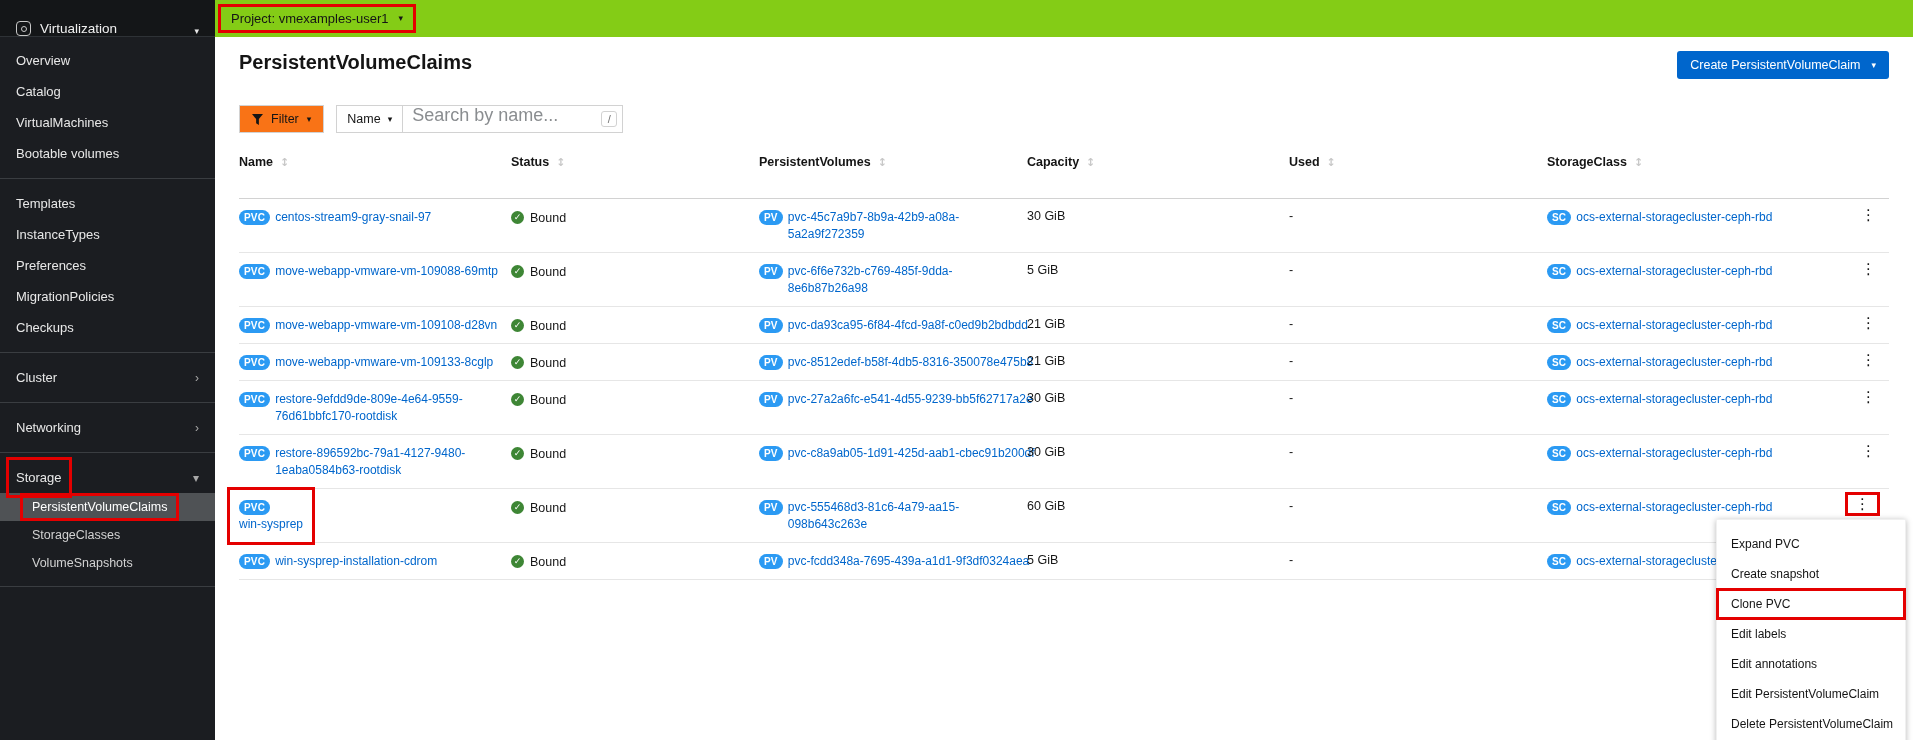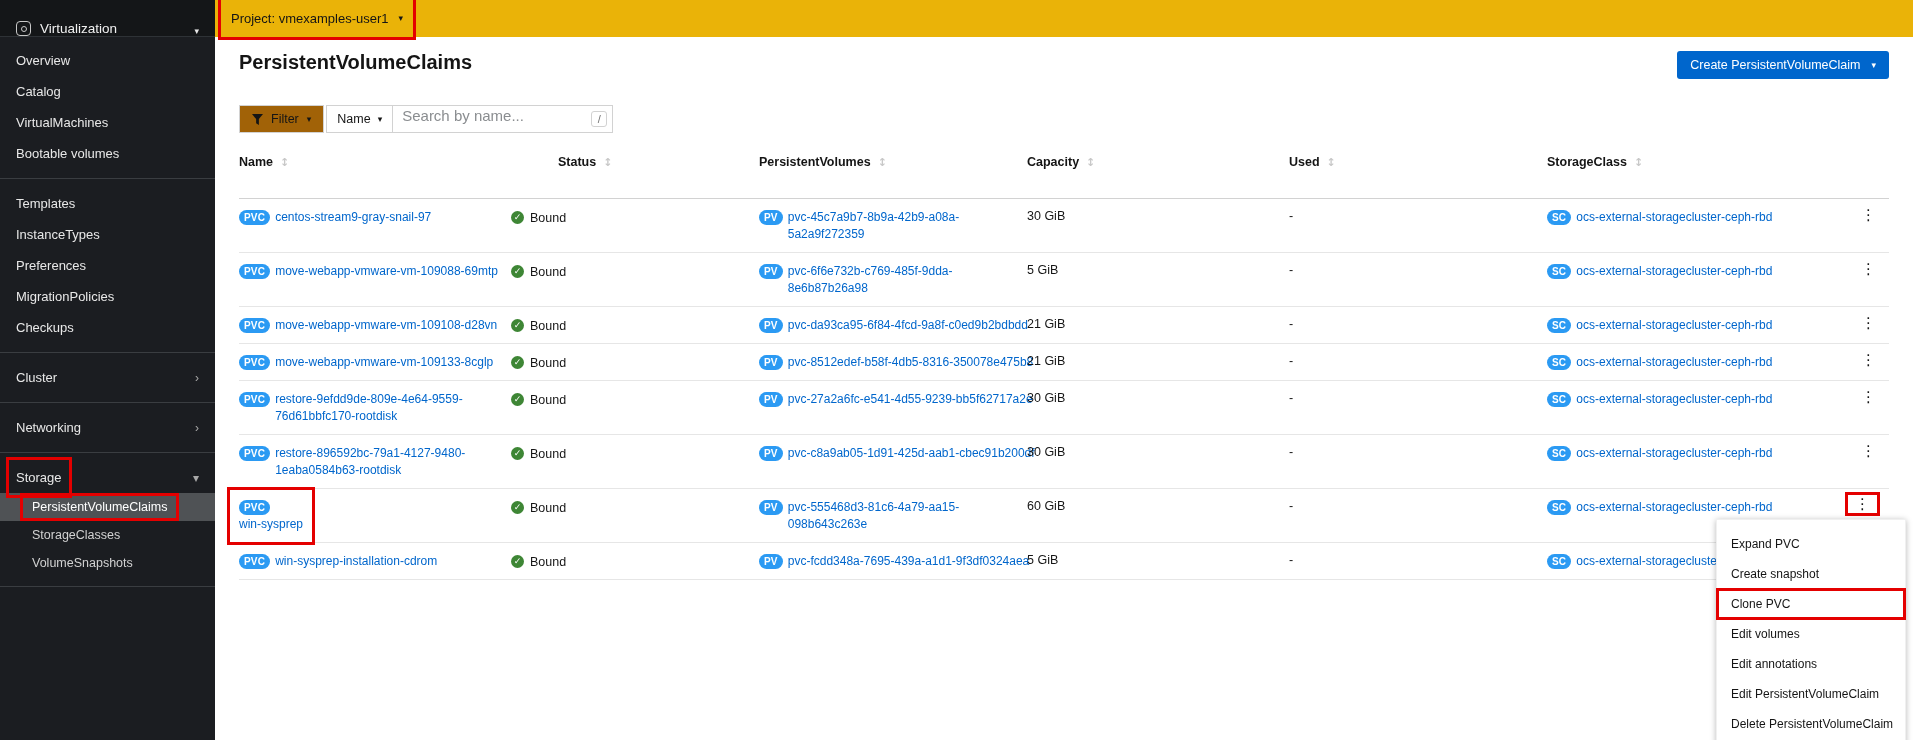--- a/index.html
+++ b/index.html
@@ -27,39 +27,39 @@
   .nav-divider{height:1px;background:#3a3d41;margin:9px 0;}
   .chev{color:#a8a8a8;font-size:12px;line-height:1;}
 
   
   .caret{font-size:9px;line-height:1;color:#e8e8e8;}
   .caret.dark{color:#151515;}
   .caret.white{color:#fff;}
 
   
   .main{flex:1;display:flex;flex-direction:column;position:relative;}
-  .topbar{height:37px;display:flex;padding-left:6px;background:#eab308;}
+  .topbar{height:37px;display:flex;align-items:center;padding-left:6px;background:#84cc16;}
   .project-selector{display:inline-flex;align-items:center;gap:10px;padding:4px 10px;font-size:13px;cursor:pointer;}
   .content{padding:0 24px;flex:1;}
   .page-head{display:flex;align-items:flex-start;justify-content:space-between;margin-top:14px;}
   h1{font-size:20px;font-weight:700;color:#151515;}
   .create-btn{background:var(--accent-blue);color:#fff;border:none;border-radius:3px;
     font-family:inherit;font-size:12.5px;padding:7px 13px;display:inline-flex;align-items:center;gap:11px;cursor:pointer;}
 
   
   .toolbar{display:flex;align-items:center;margin-top:26px;}
-  .filter-btn{background:#a16207;border:1px solid #d2d2d2;font-family:inherit;font-size:12.5px;color:#151515;
-    padding:5px 12px;display:inline-flex;align-items:center;gap:8px;margin-right:2px;cursor:pointer;height:28px;}
+  .filter-btn{background:#f97316;border:1px solid #d2d2d2;font-family:inherit;font-size:12.5px;color:#151515;
+    padding:5px 12px;display:inline-flex;align-items:center;gap:8px;margin-right:12px;cursor:pointer;height:28px;}
   .filter-btn svg{fill:#151515;}
   .input-group{display:flex;align-items:stretch;}
   .name-select{background:#fff;border:1px solid #d2d2d2;font-family:inherit;font-size:12.5px;color:#151515;
     padding:5px 10px;display:inline-flex;align-items:center;gap:7px;cursor:pointer;height:28px;}
   .search-wrap{position:relative;}
   .search-input{width:220px;height:28px;border:1px solid #d2d2d2;border-left:none;font-family:inherit;
-    font-size:15px;padding:0 26px 8px 9px;color:#151515;outline:none;}
+    font-size:18px;padding:0 26px 8px 9px;color:#151515;outline:none;}
   .search-input::placeholder{color:#8a8d90;}
   .kbd{position:absolute;right:6px;top:6px;width:16px;height:16px;border:1px solid #d2d2d2;border-radius:3px;
     font-size:11px;color:#737373;display:flex;align-items:center;justify-content:center;}
 
   
   .table{margin-top:22px;}
   .trow{display:grid;grid-template-columns:272px 248px 268px 262px 258px 300px 1fr;align-items:start;}
   .thead{padding-bottom:9px;border-bottom:1px solid #d2d2d2;}
   .th{font-size:12.5px;font-weight:700;color:#151515;display:inline-flex;align-items:center;gap:7px;cursor:pointer;}
   .sort{color:#c8c8c8;font-size:11px;font-family:"DejaVu Sans",sans-serif;}
@@ -197,21 +197,21 @@
           </div>
         </div>
       </div>
 
       <div class="table">
         <div class="trow thead" id="table-head">
             <div class="cell" style="min-height: 0px; padding: 0px;"><span class="th">
                 <span>Name</span>
                 <span class="sort">↕</span>
               </span></div>
-            <div class="cell" style="min-height: 0px; padding: 0px; margin-left: 47px;"><span class="th">
+            <div class="cell" style="min-height: 0px; padding: 0px;"><span class="th">
                 <span>Status</span>
                 <span class="sort">↕</span>
               </span></div>
             <div class="cell" style="min-height: 0px; padding: 0px;"><span class="th">
                 <span>PersistentVolumes</span>
                 <span class="sort">↕</span>
               </span></div>
             <div class="cell" style="min-height: 0px; padding: 0px;"><span class="th">
                 <span>Capacity</span>
                 <span class="sort">↕</span>
@@ -425,21 +425,21 @@
               <div class="cell res tall">
                 <span class="badge">SC</span>
                 <span class="link">
                   <span class="ln">ocs-external-storagecluster-ceph-rbd</span>
                 </span>
               </div>
               <div class="kebab-cell"><button class="kebab-btn red-ann pad-kebab">⋮</button><div class="kebab-menu">
                   <div class="menu-item">Expand PVC</div>
                   <div class="menu-item">Create snapshot</div>
                   <div class="menu-item red-ann">Clone PVC</div>
-                  <div class="menu-item">Edit volumes</div>
+                  <div class="menu-item">Edit labels</div>
                   <div class="menu-item">Edit annotations</div>
                   <div class="menu-item">Edit PersistentVolumeClaim</div>
                   <div class="menu-item">Delete PersistentVolumeClaim</div>
                 </div></div>
             </div>
             <div class="trow tbody-row">
               <div class="cell res">
                 <span class="res">
                   <span class="badge">PVC</span>
                   <span class="link">

